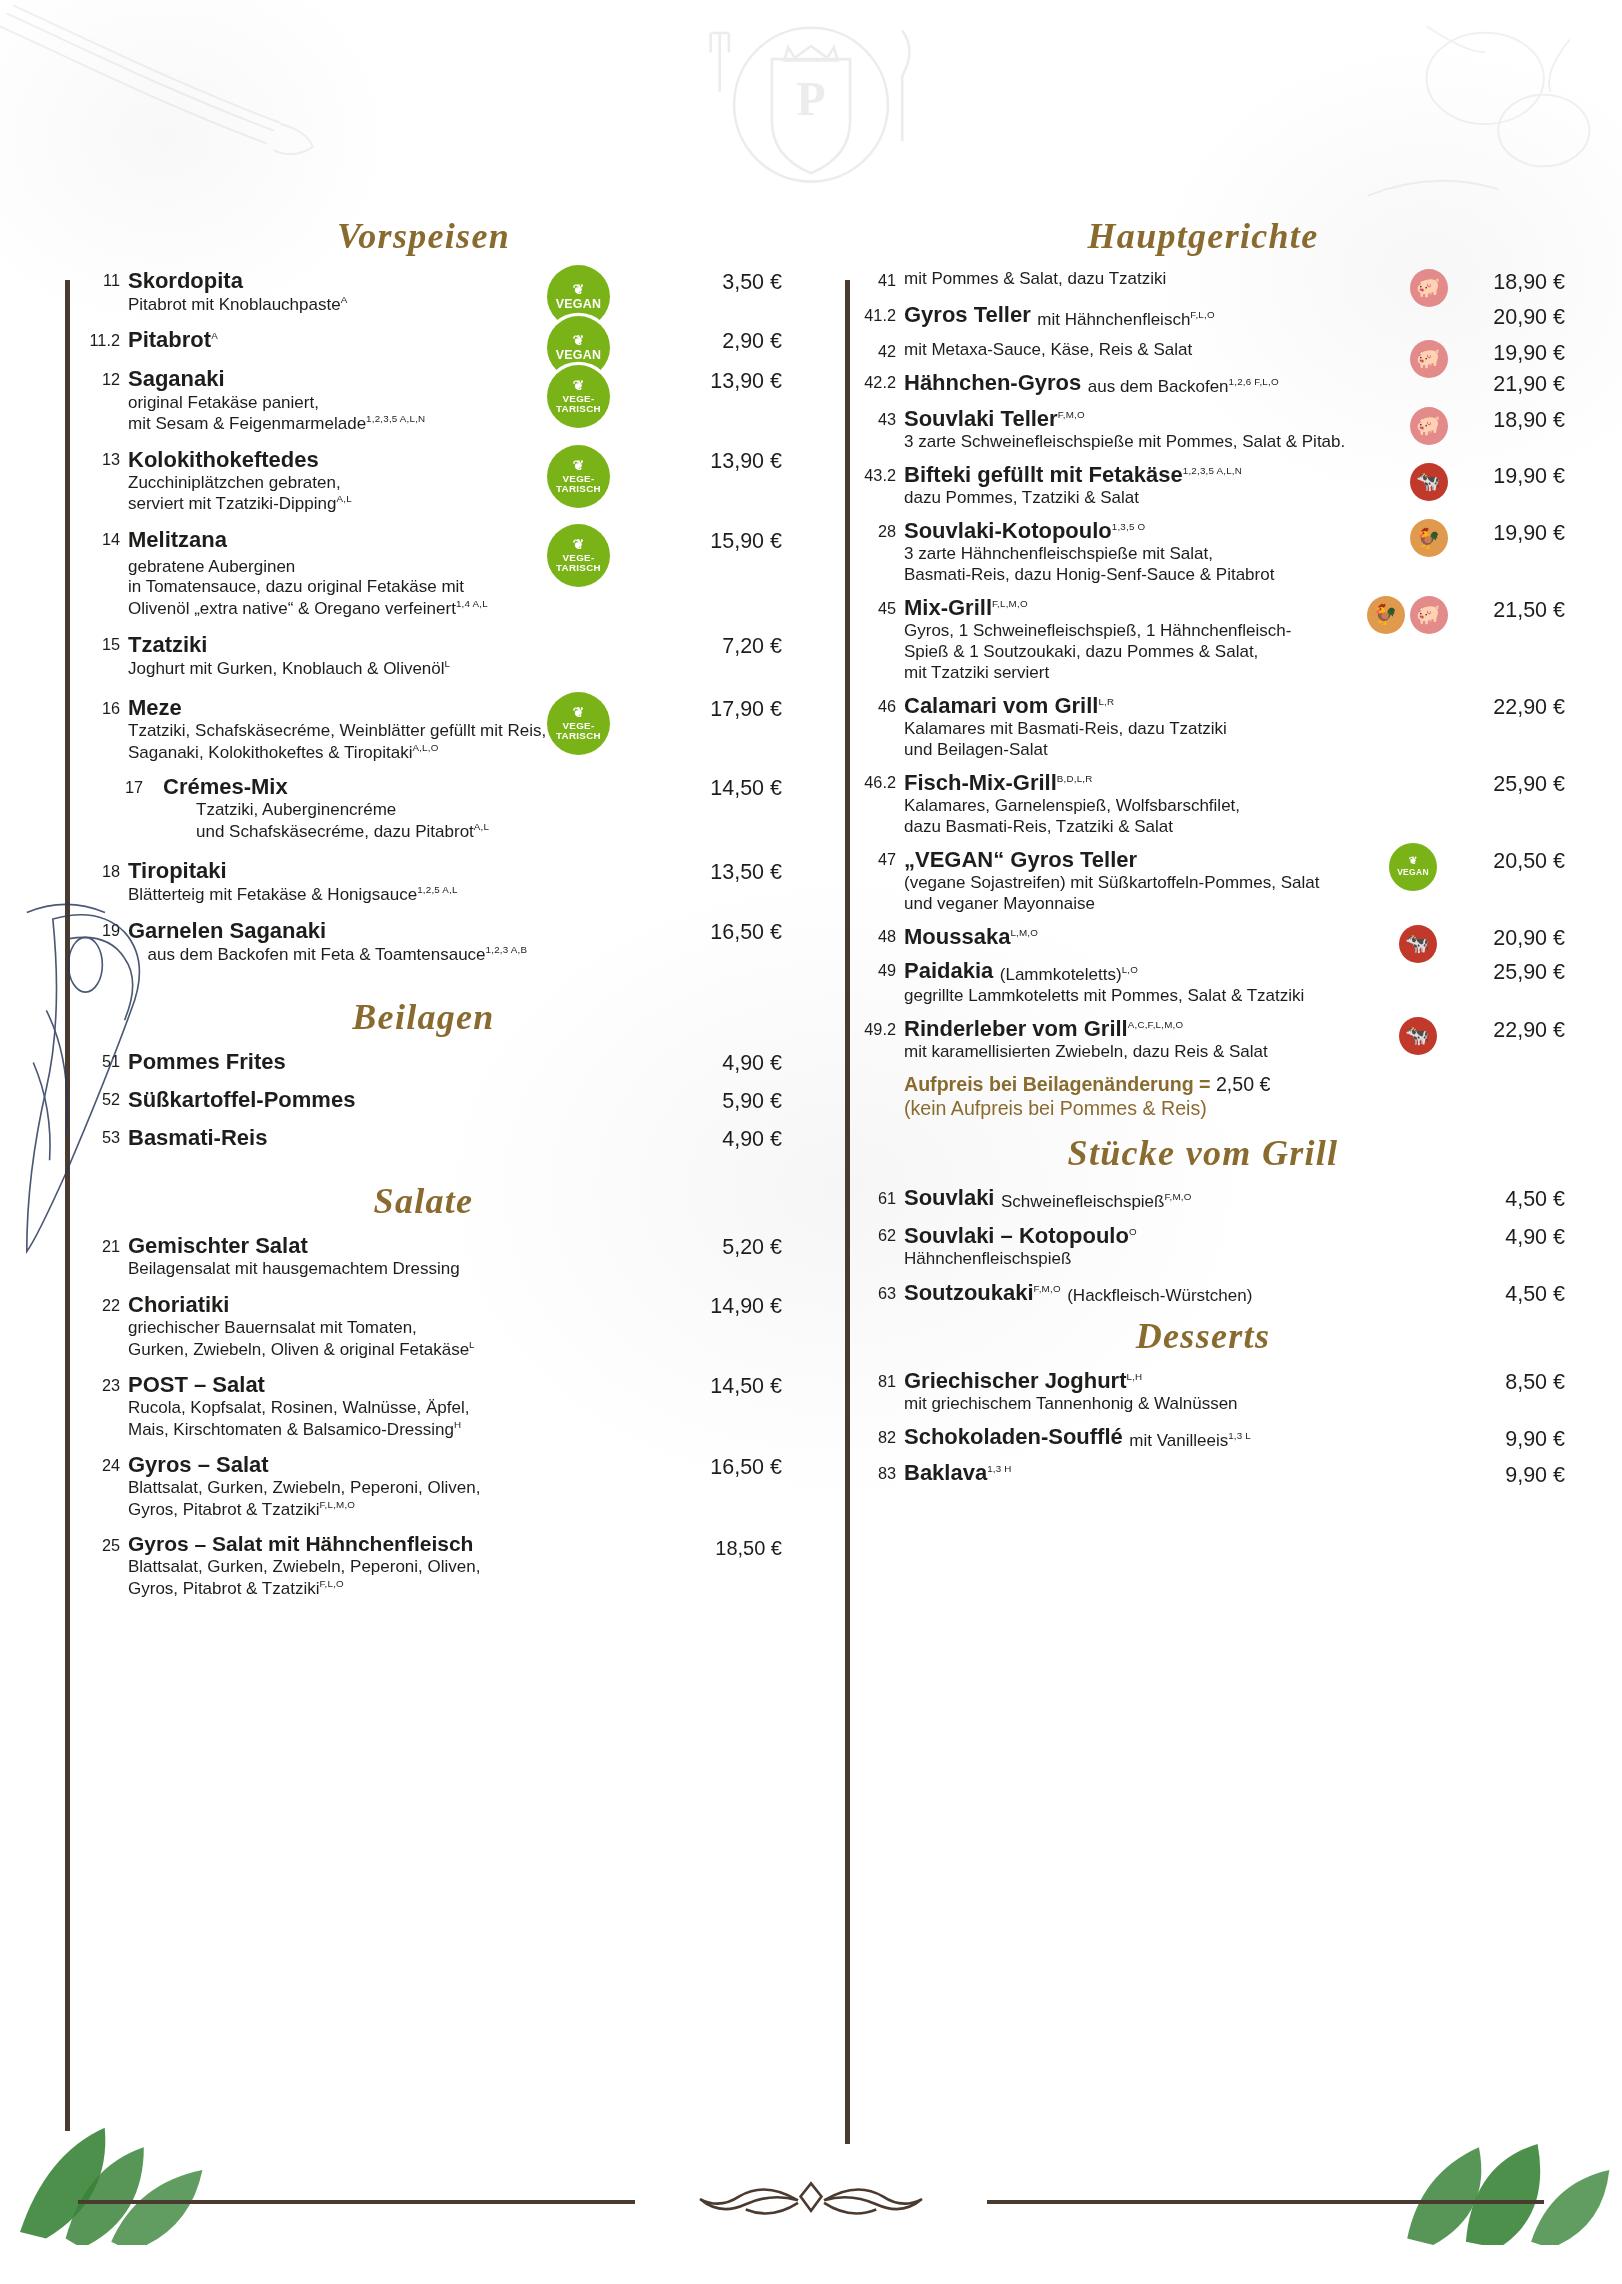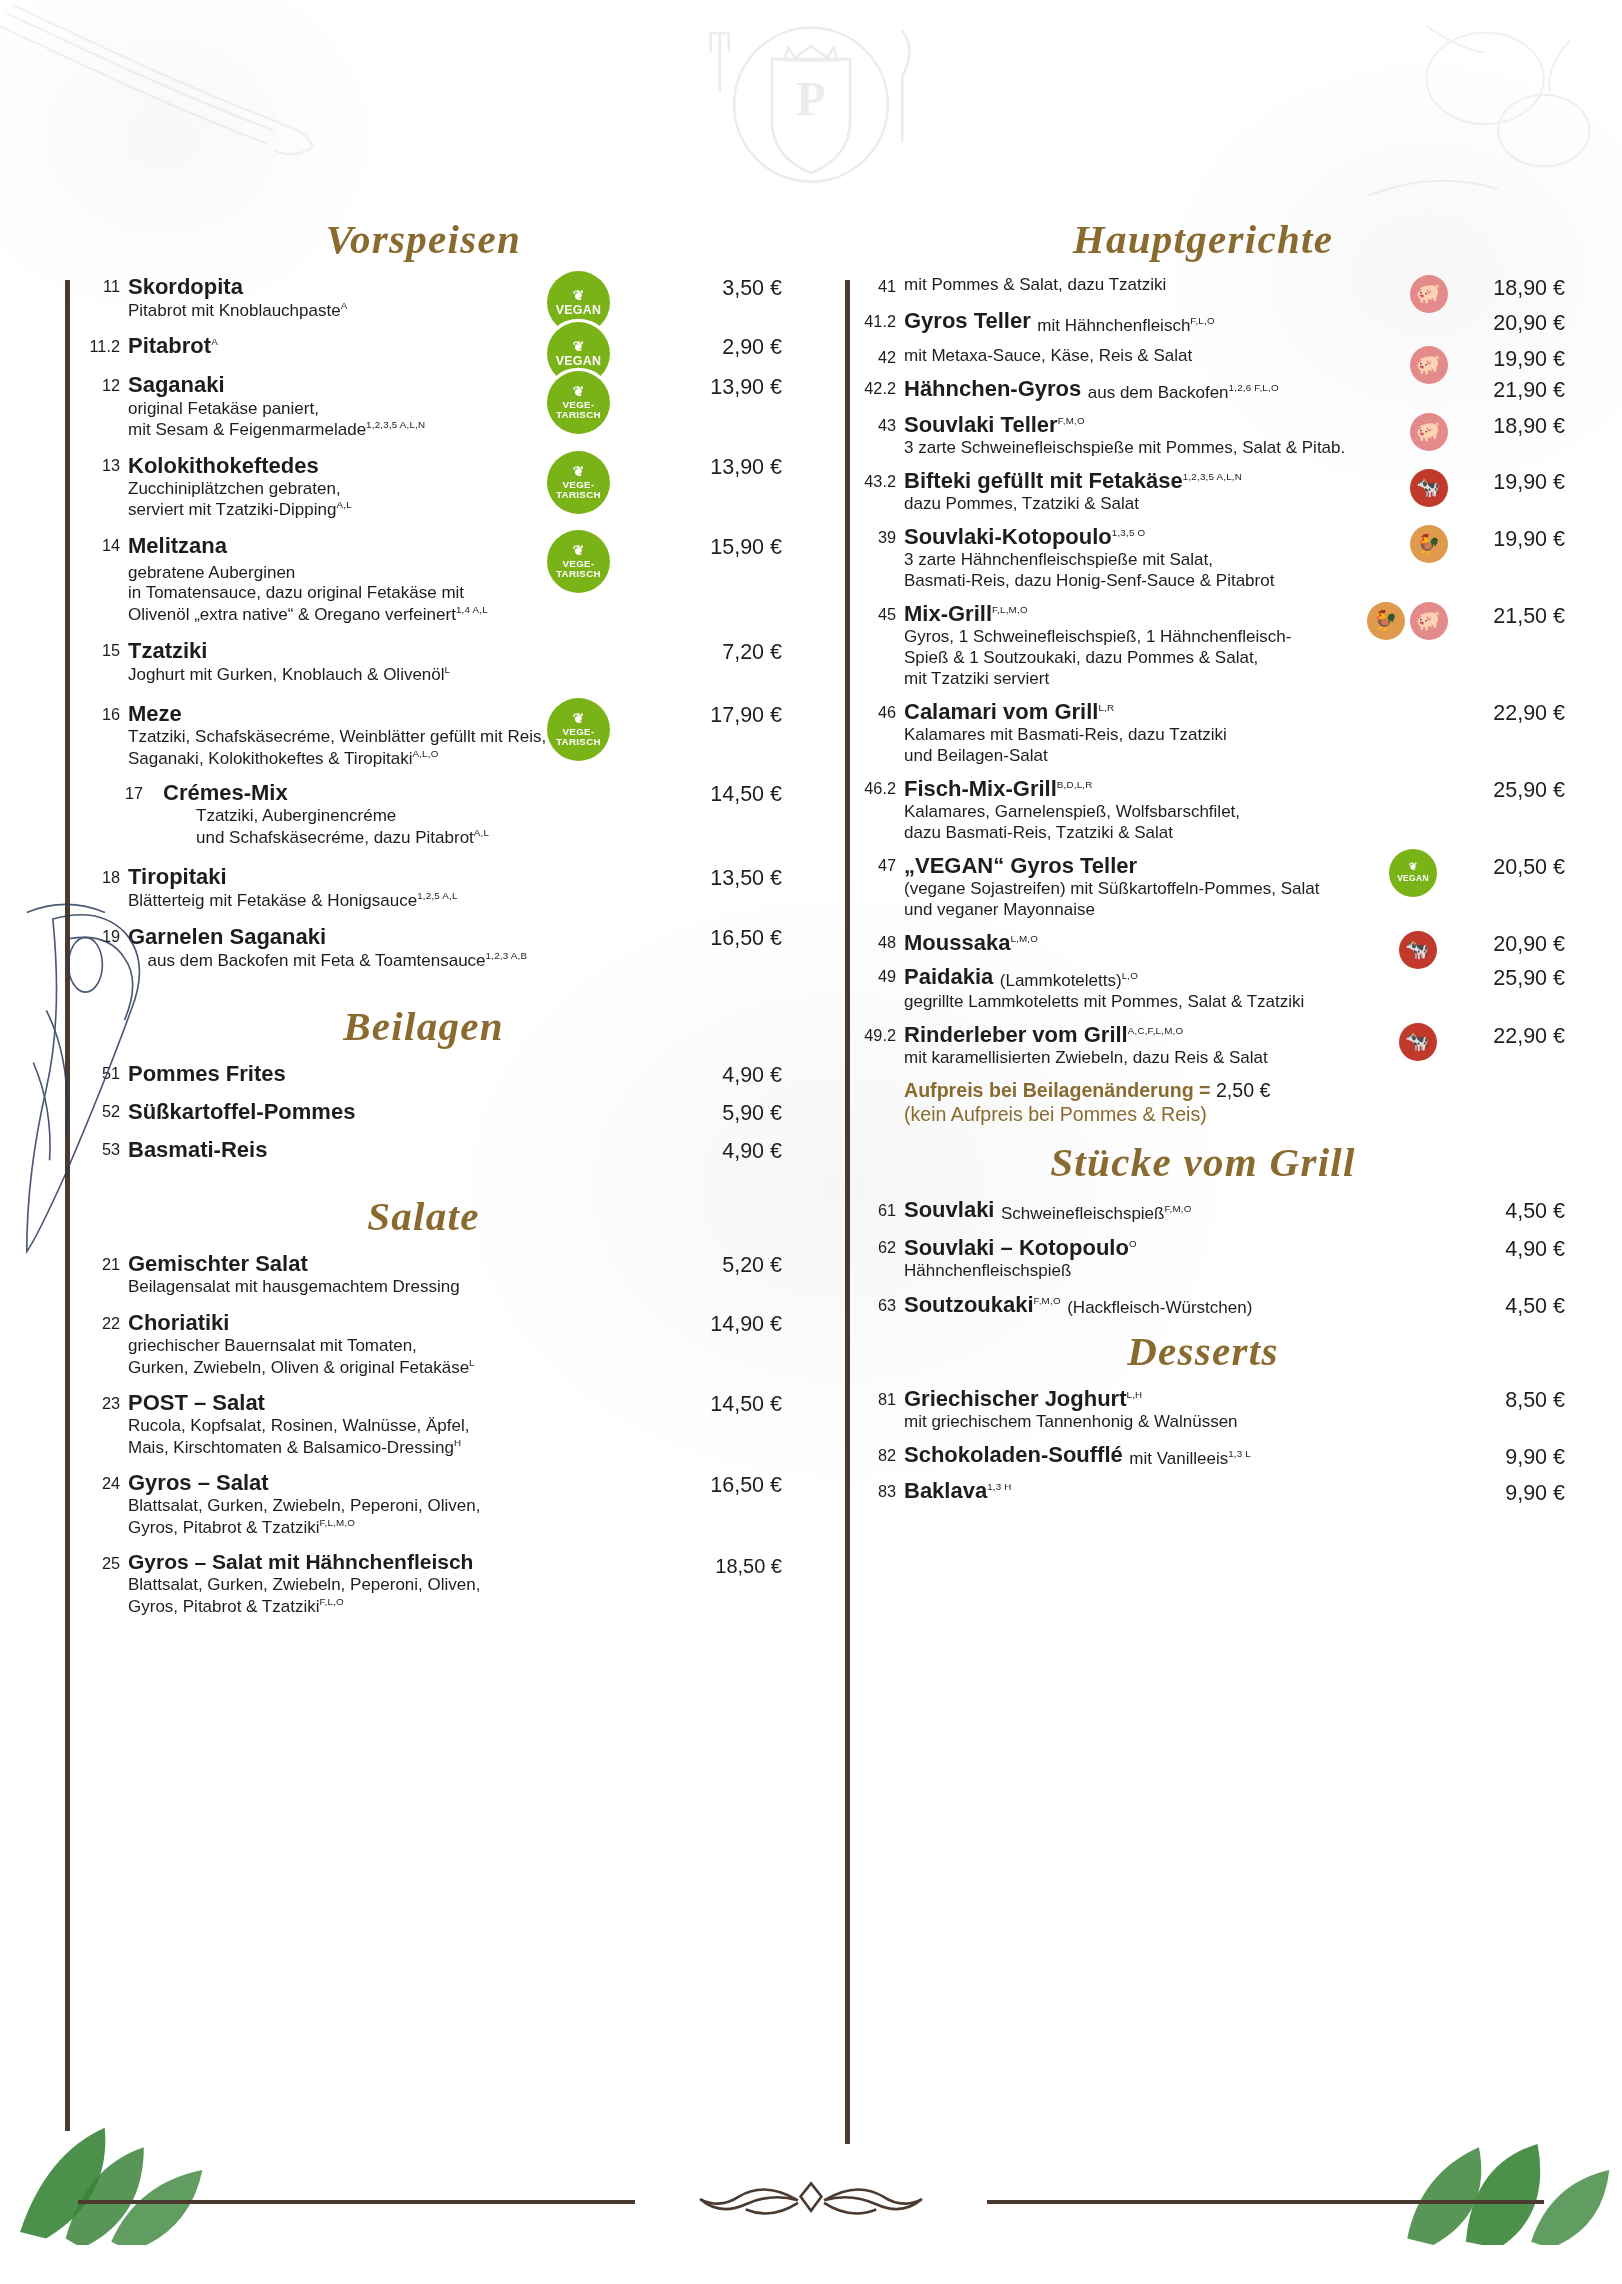--- a/index.html
+++ b/index.html
@@ -35,21 +35,21 @@
     position:absolute;top:0;bottom:0;width:4.6px;background:#4b3a2f;
   }
   .rule-l{left:65px;top:280px;height:1851px;}
   .rule-r{left:845px;top:280px;height:1864px;}
 
   h2.section{
     font-family:"Liberation Serif", serif;
     font-style:italic;
     font-weight:bold;
     color:#8a6b2f;
-    font-size:41px;
+    font-size:36px;
     text-align:center;
     letter-spacing:1.3px;
     margin:0 0 11.7px 0;
   }
   h2.section.tight{margin-top:31px;}
 
   .item{position:relative;margin:0 0 9px 0;padding-left:63px;}
   .num{
     position:absolute;left:0;top:2.6px;width:55px;text-align:right;
     font-size:16.3px;color:#1d1d1b;
@@ -364,21 +364,21 @@
 
     <div class="item" style="margin-bottom:10.4px;">
       <div class="num">43.2</div>
       <div class="iname"><span>Bifteki gefüllt mit Fetakäse</span><span class="alg">1,2,3,5  A,L,N</span></div>
       <div class="desc">dazu Pommes, Tzatziki &amp; Salat</div>
       <div class="meatdot beef" style="right:117px;top:0;">🐄</div>
       <div class="price">19,90 €</div>
     </div>
 
     <div class="item" style="margin-bottom:10.4px;">
-      <div class="num">39</div>
+      <div class="num">28</div>
       <div class="iname"><span>Souvlaki-Kotopoulo</span><span class="alg">1,3,5  O</span></div>
       <div class="desc">3 zarte Hähnchenfleischspieße mit Salat,
 Basmati-Reis, dazu Honig-Senf-Sauce &amp; Pitabrot</div>
       <div class="meatdot chick" style="right:117px;top:0;">🐓</div>
       <div class="price">19,90 €</div>
     </div>
 
     <div class="item" style="margin-bottom:10.4px;">
       <div class="num">45</div>
       <div class="iname"><span>Mix-Grill</span><span class="alg">F,L,M,O</span></div>

